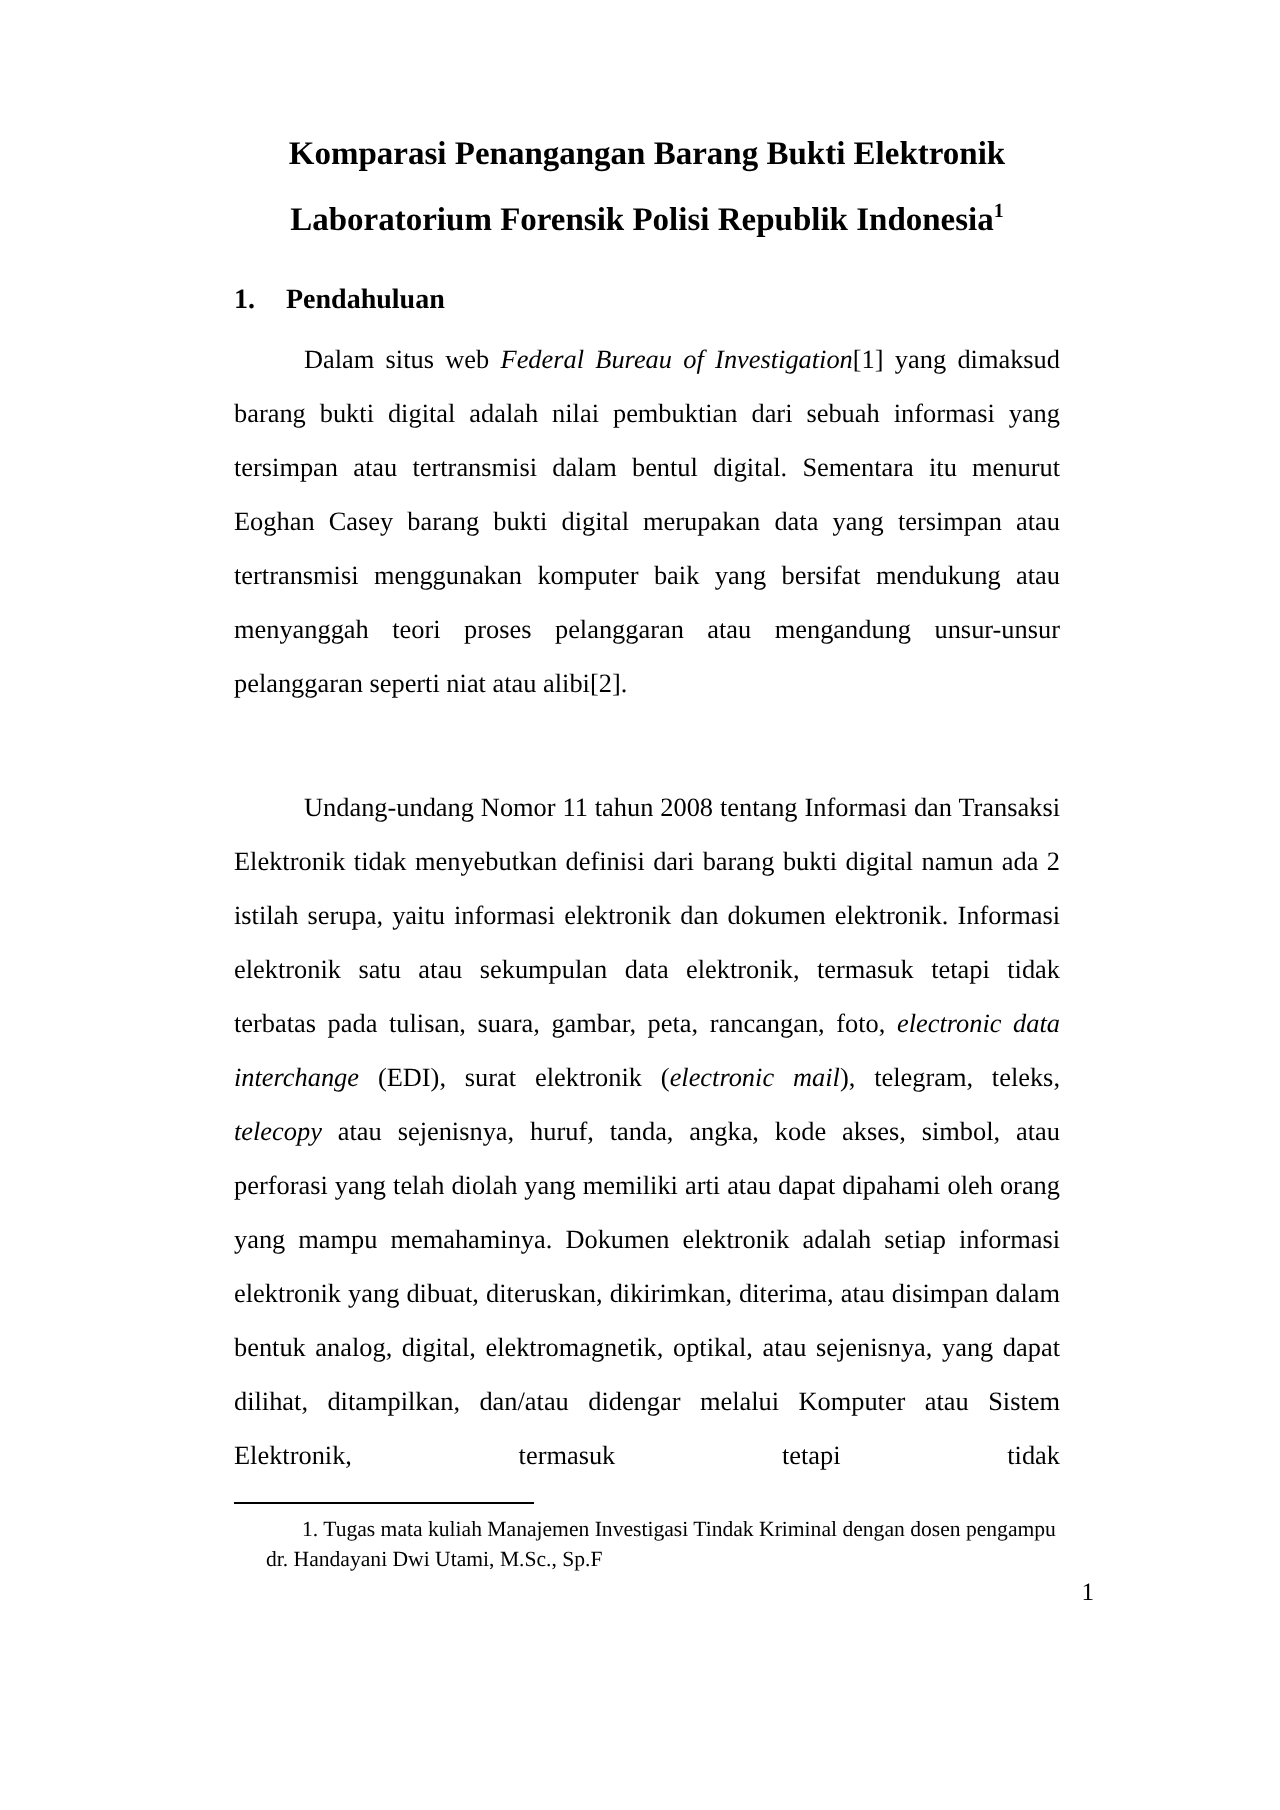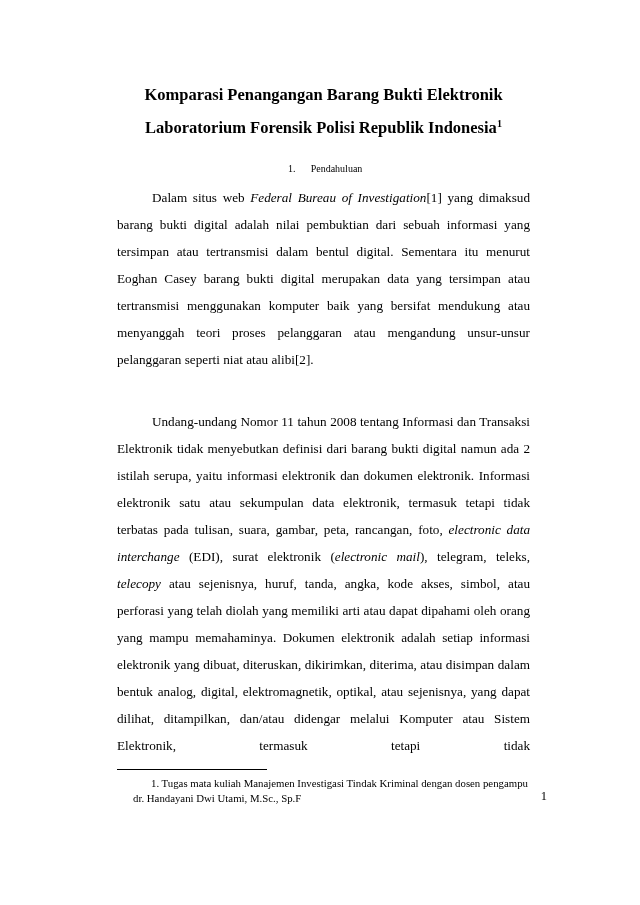--- a/index.html
+++ b/index.html
@@ -8,21 +8,21 @@
     width: 640px;
     height: 905px;
     background: #ffffff;
     color: #000000;
     font-family: "Liberation Serif", serif;
   }
   .page {
     position: relative;
     width: 640px;
     height: 905px;
-    padding: 78px 110px 0 117px;
+    padding: 60px 110px 0 117px;
     background: #ffffff;
     overflow: hidden;
   }
   .title-block {
     text-align: center;
     font-weight: bold;
     font-size: 16.5px;
     line-height: 33px;
   }
   .title-line { white-space: nowrap; }
@@ -34,24 +34,23 @@
   .author {
     text-align: center;
     font-style: italic;
     font-size: 12.5px;
     line-height: 20px;
     margin-top: 6px;
   }
   .author sup { font-size: 8.5px; }
   .section-heading {
     margin: 16px 0 0 0;
-    font-size: 10px;
-    font-weight: normal;
+    font-size: 14px;
+    font-weight: bold;
     line-height: 18px;
-    text-align: center;
   }
   .sec-num { display: inline-block; min-width: 14px; margin-right: 12px; }
   .body-para {
     margin: 0;
     font-size: 13.2px;
     line-height: 27px;
     text-align: justify;
     text-indent: 35px;
   }
   .body-para.first { margin-top: 6px; }

